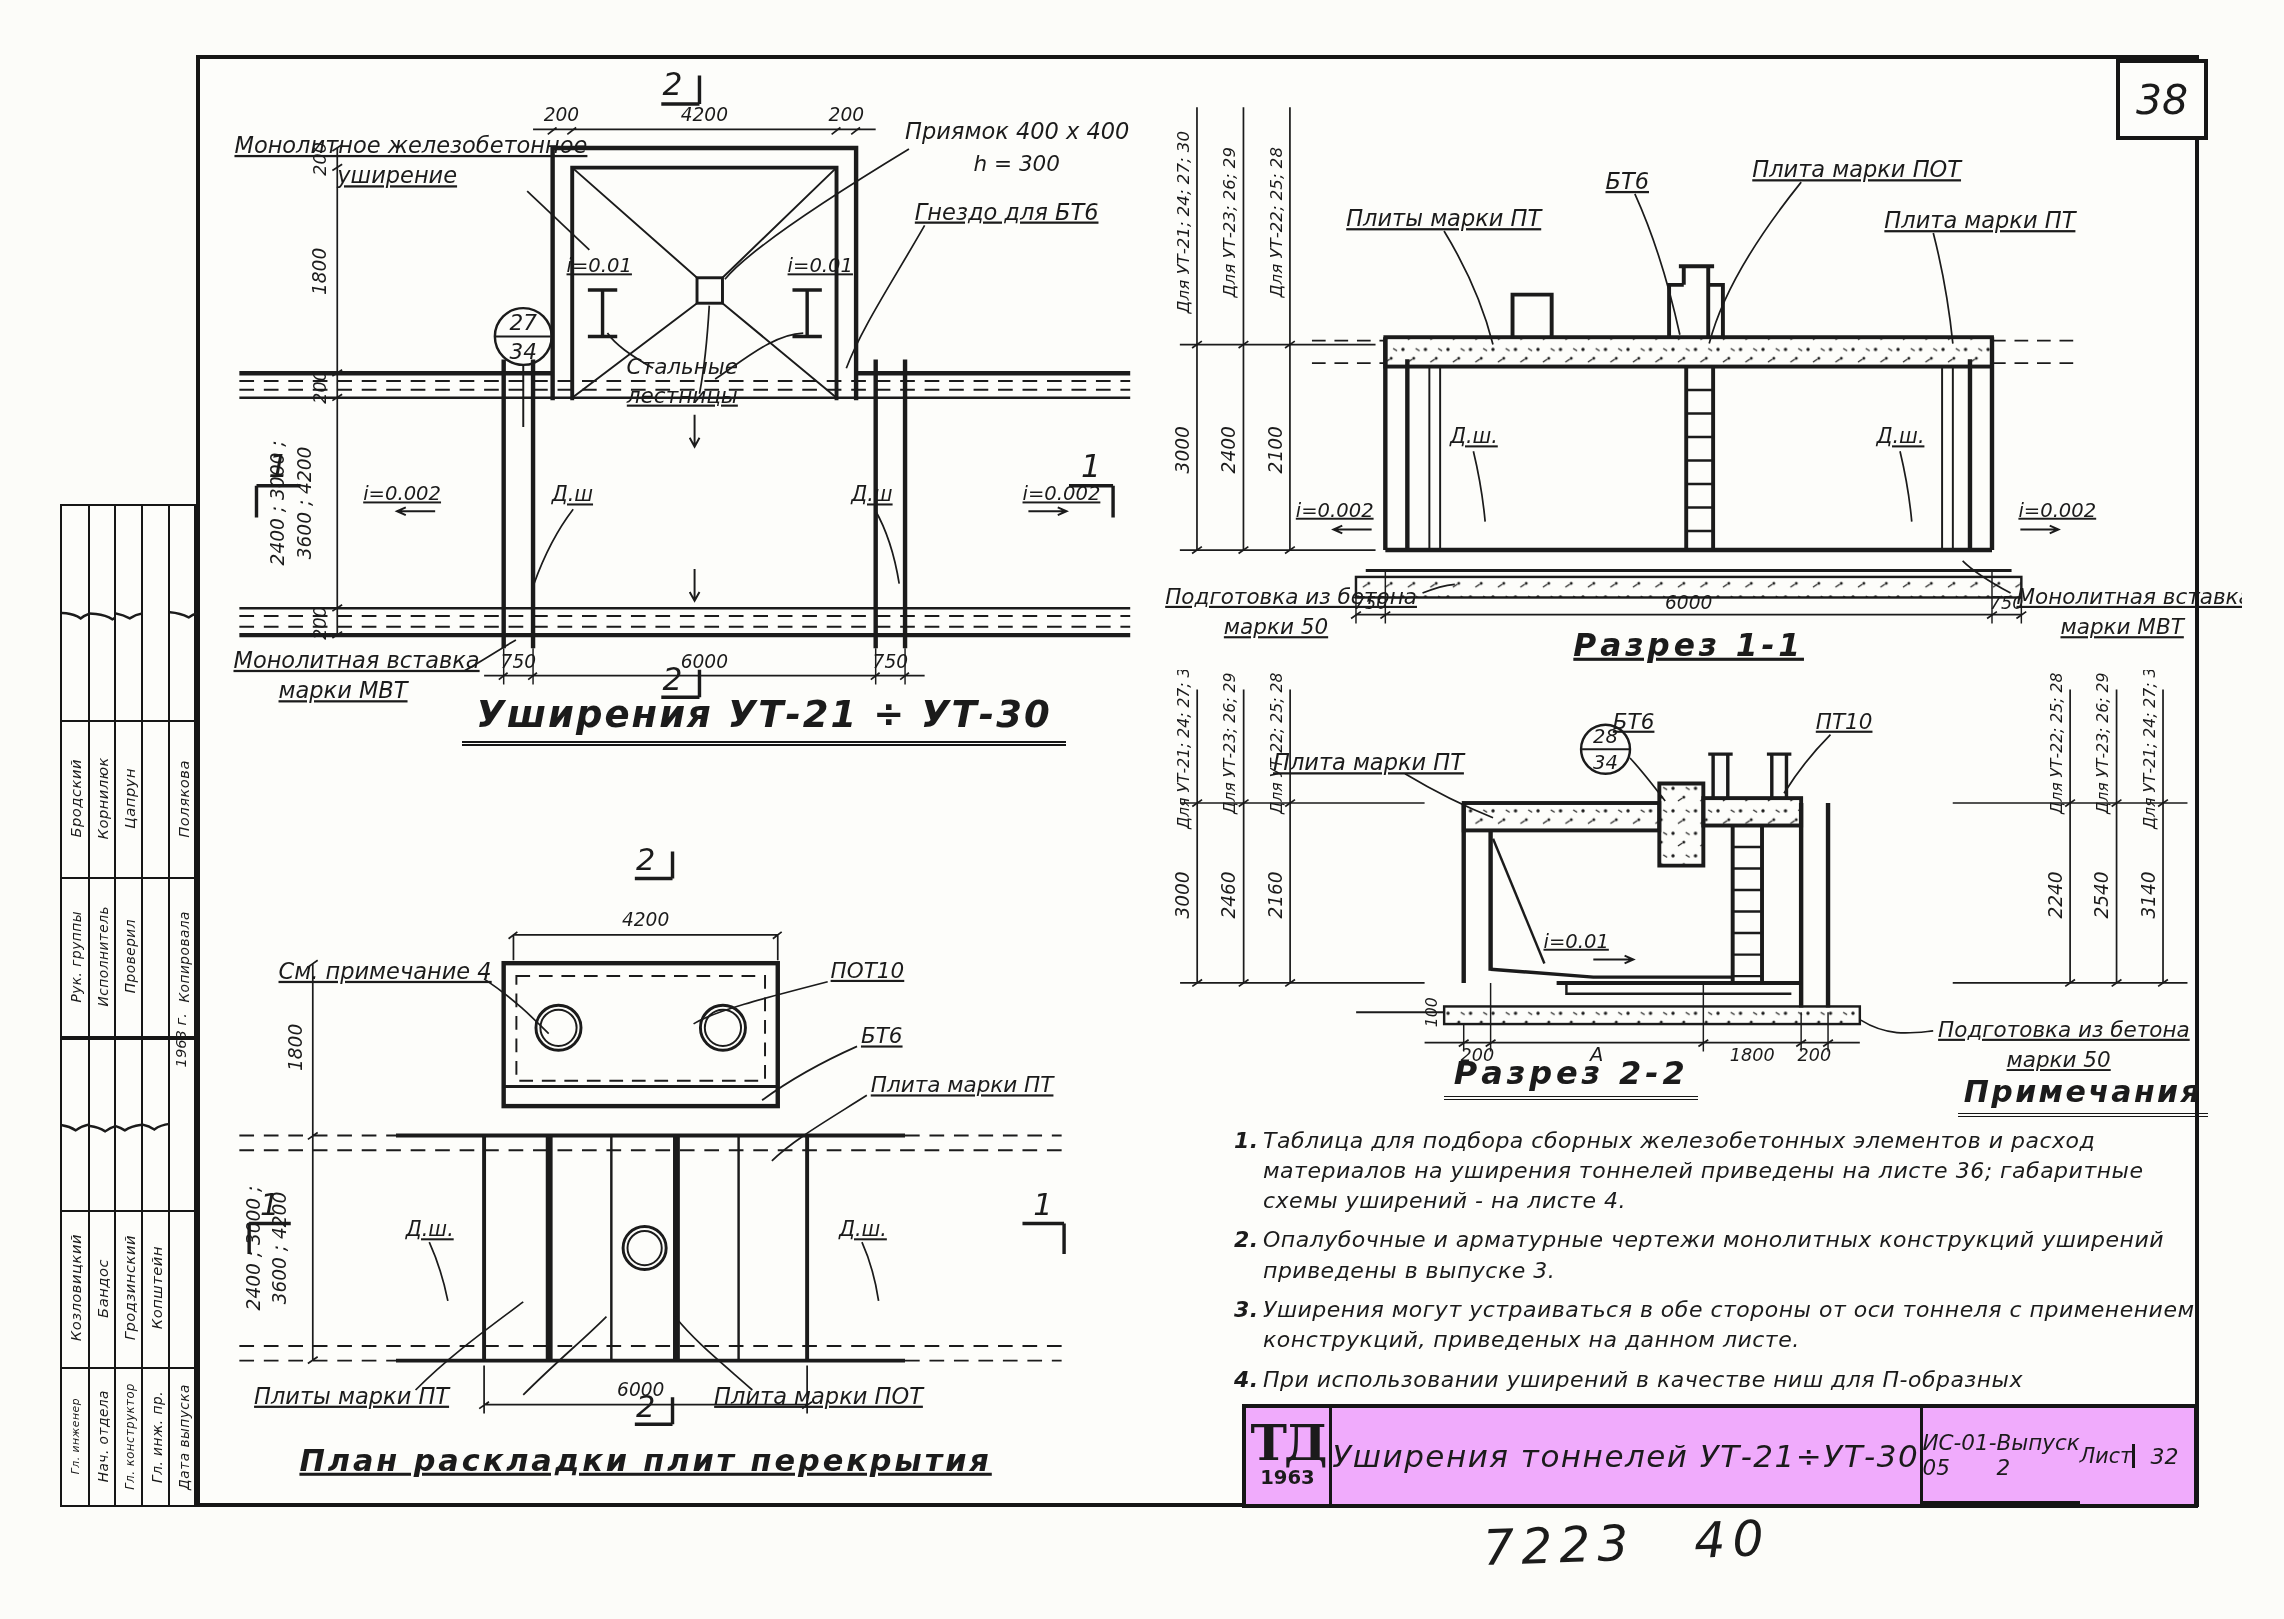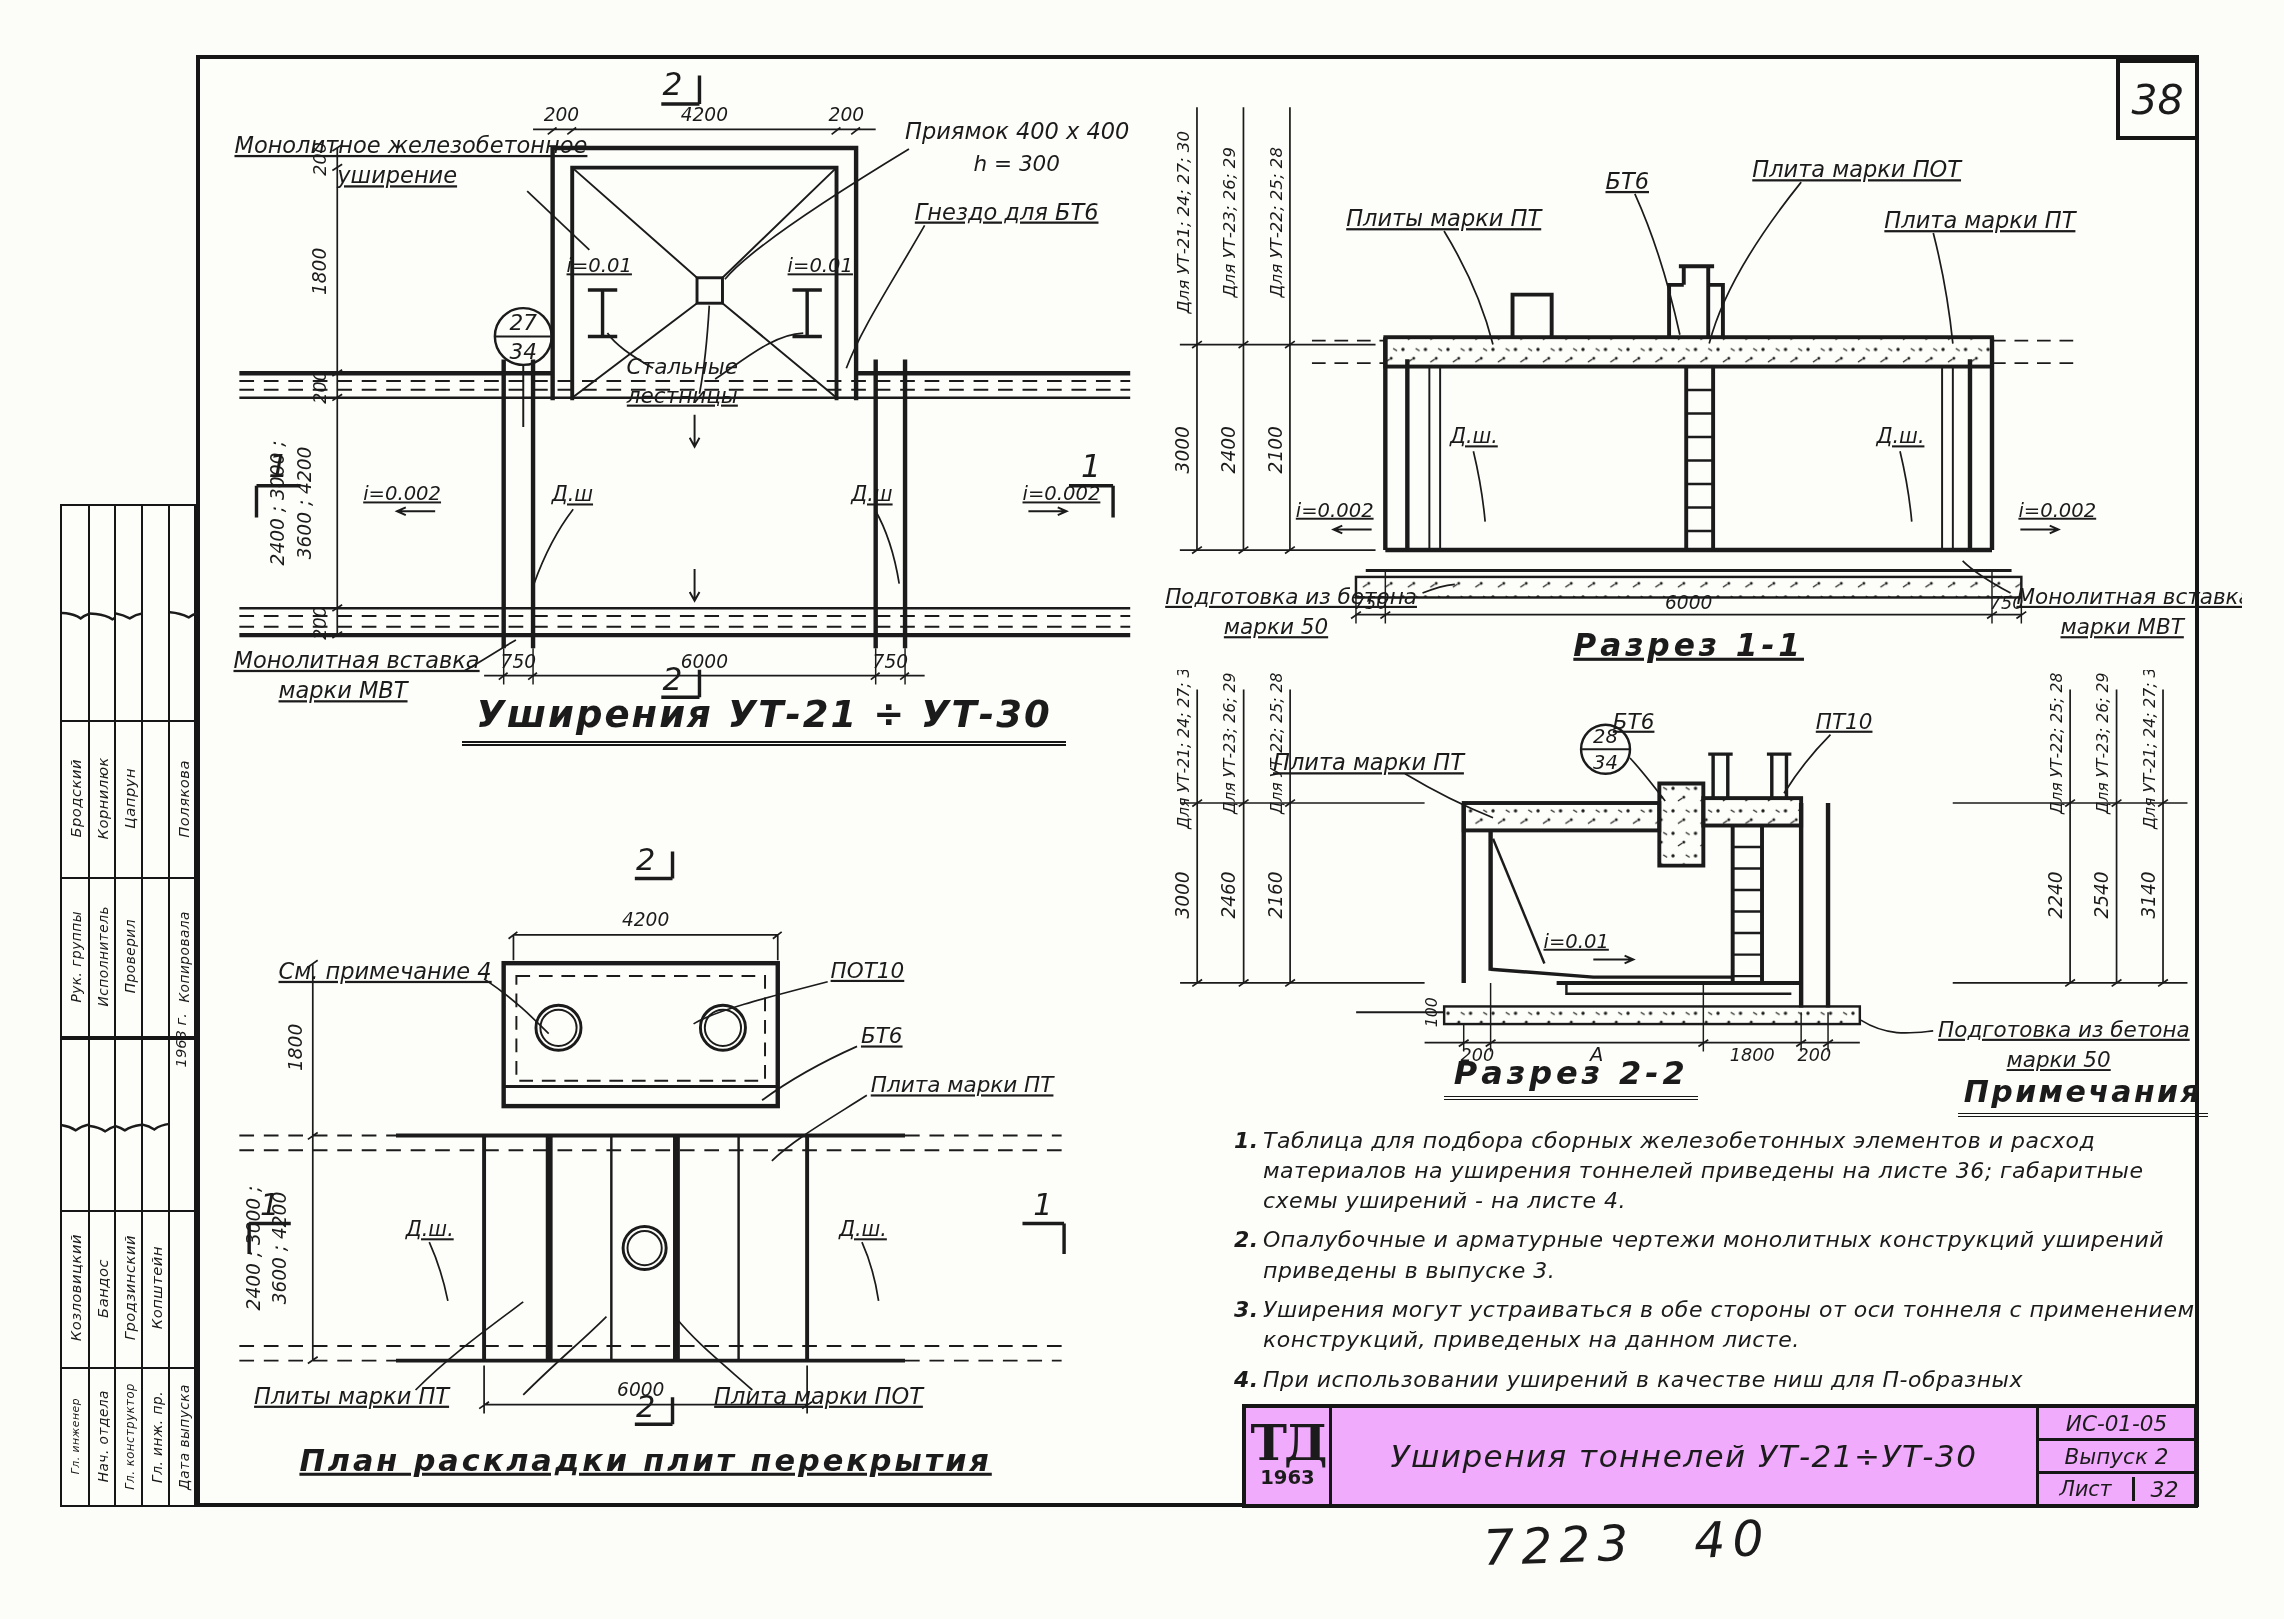--- a/index.html
+++ b/index.html
@@ -5,21 +5,21 @@
   html,body{margin:0;padding:0;}
   body{width:2284px;height:1619px;position:relative;background:#fcfcf9;color:#1b1b1b;
        font-family:"DejaVu Sans",sans-serif;overflow:hidden;}
   .frame{position:absolute;left:196px;top:55px;width:2003px;height:1452px;
          border:4.4px solid #161616;box-sizing:border-box;background:#fdfdfa;}
   .abs{position:absolute;}
   .vtext{writing-mode:vertical-rl;transform:rotate(180deg);white-space:nowrap;}
   svg text{fill:#1b1b1b;font-family:"DejaVu Sans",sans-serif;font-style:italic;}
   .ul{text-decoration:underline;}
   
-  .badge{position:absolute;left:2116px;top:59px;width:83px;height:81px;border:4.9px solid #161616;
+  .badge{position:absolute;left:2116px;top:59px;width:92px;height:81px;border:4.9px solid #161616;
          box-sizing:border-box;display:flex;align-items:center;justify-content:center;
          font-size:41px;font-style:italic;transform:none;background:#fdfdfa;}
   
   .main-title{position:absolute;left:441px;top:693px;width:646px;text-align:center;}
   .main-title .t1{font-size:37px;font-weight:bold;font-style:italic;letter-spacing:2px;
                   display:inline-block;border-bottom:5.9px double #161616;padding:0 14.7px 4.9px;}
   .main-title .t2{font-size:28px;font-style:italic;margin-top:12.7px;letter-spacing:1px;}
   
   .notes{position:absolute;left:1234px;top:1074px;width:974px;}
   .notes h3{margin:0 0 16.6px;text-align:right;font-size:30px;font-style:italic;font-weight:bold;
@@ -31,21 +31,21 @@
   
   .tblock{position:absolute;left:1242px;top:1404px;width:956px;height:104px;
           border:4.4px solid #161616;box-sizing:border-box;display:flex;background:#f0abfc;}
   .tb-logo{flex:0 0 83px;border-right:3.9px solid #161616;display:flex;flex-direction:column;
            align-items:center;justify-content:center;}
   .tb-logo .td{font-family:"DejaVu Serif",serif;font-weight:bold;font-size:49px;line-height:.85;
                letter-spacing:-2.9px;}
   .tb-logo .yr{font-size:19.6px;font-weight:bold;margin-top:2px;}
   .tb-title{flex:1;display:flex;align-items:center;justify-content:center;font-size:31px;
             font-style:italic;letter-spacing:1.5px;}
-  .tb-right{flex:0 0 155px;border-left:3.9px solid #161616;display:flex;flex-direction:column;}
+  .tb-right{flex:0 0 155px;border-left:3.9px solid #161616;display:flex;flex-direction:row;}
   .tb-right .r{flex:1;display:flex;align-items:center;justify-content:center;font-size:21.5px;
                font-style:italic;border-bottom:3.9px solid #161616;}
   .tb-right .r:last-child{border-bottom:none;}
   .tb-sheet{display:flex;flex:1;}
   .tb-sheet .c1{flex:1;border-right:3.9px solid #161616;display:flex;align-items:center;
                 justify-content:center;font-size:20.6px;font-style:italic;}
   .tb-sheet .c2{flex:0 0 59px;display:flex;align-items:center;justify-content:center;
                 font-size:22px;font-style:italic;}
   
   .handnum{position:absolute;left:1483px;top:1515px;font-size:49px;font-style:italic;

